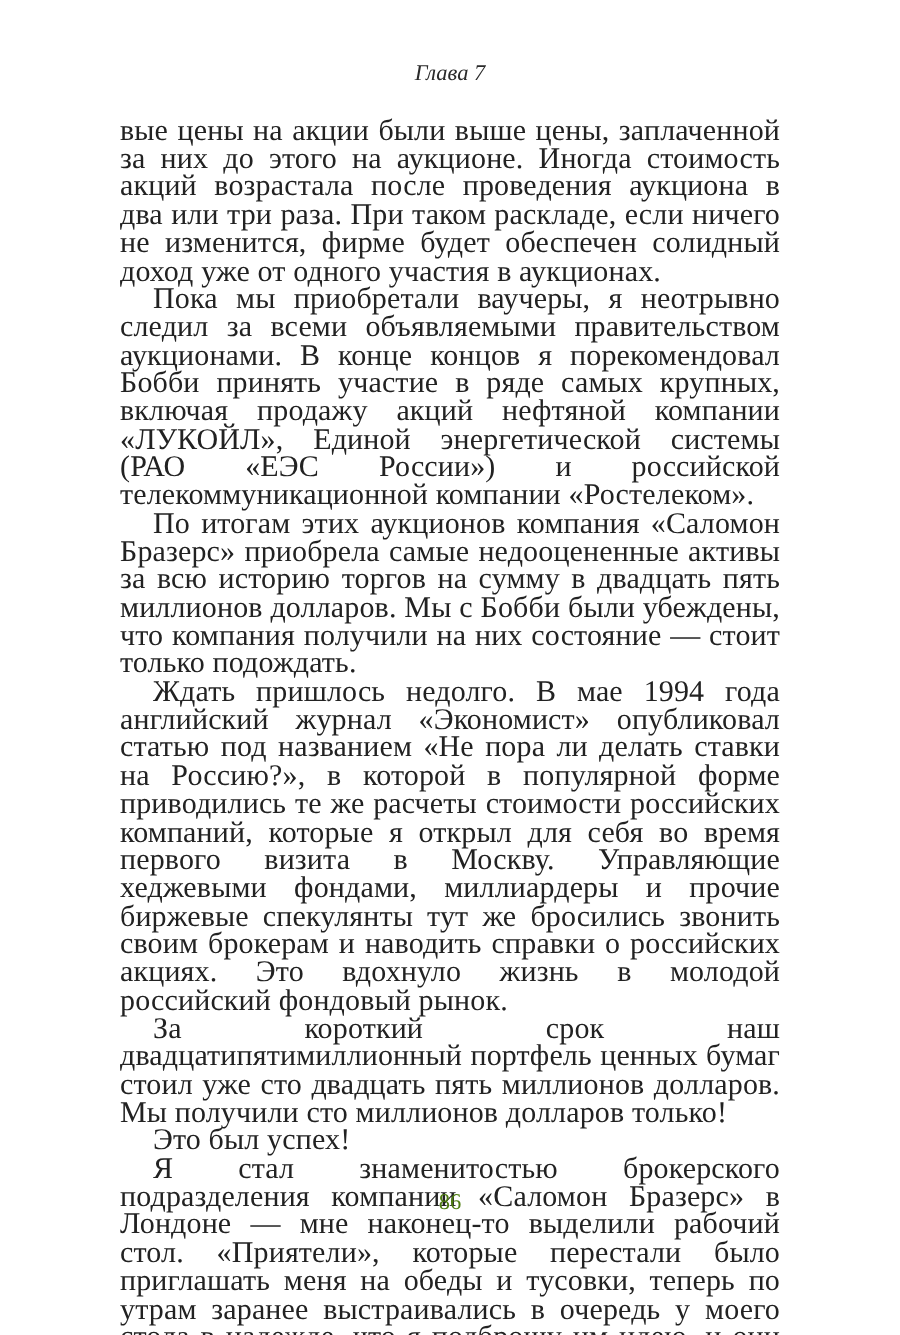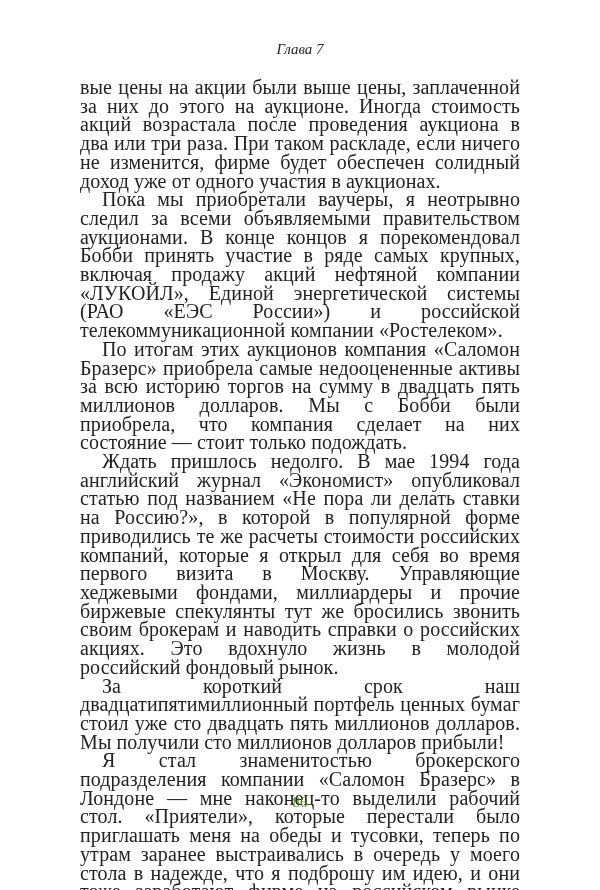--- a/index.html
+++ b/index.html
@@ -64,21 +64,22 @@
 </head>
 <body>
 
 <div class="page">
 
   <div class="running-head">Глава 7</div>
 
   <div class="text-block">
     <p>вые цены на акции были выше цены, заплаченной за них до этого на аукционе. Иногда стоимость акций возрастала после проведения аукциона в два или три раза. При таком раскладе, если ничего не изменится, фирме будет обеспечен солидный доход уже от одного участия в аукционах.</p>
     <p class="indent">Пока мы приобретали ваучеры, я неотрывно следил за всеми объявляемыми правительством аукционами. В конце концов я порекомендовал Бобби принять участие в ряде самых крупных, включая продажу акций нефтяной компании «ЛУКОЙЛ», Единой энергетической системы (РАО «ЕЭС России») и российской телекоммуникационной компании «Ростелеком».</p>
-    <p class="indent">По итогам этих аукционов компания «Саломон Бразерс» приобрела самые недооцененные активы за всю историю торгов на сумму в двадцать пять миллионов долларов. Мы с Бобби были приобрела, что компания сделает на них состояние — стоит только подождать.</p>
+    <p class="indent">По итогам этих аукционов компания «Саломон Бразерс» приобрела самые недооцененные активы за всю историю торгов на сумму в двадцать пять миллионов долларов. Мы с Бобби были убеждены, что компания получили на них состояние — стоит только подождать.</p>
     <p class="indent">Ждать пришлось недолго. В мае 1994 года английский журнал «Экономист» опубликовал статью под названием «Не пора ли делать ставки на Россию?», в которой в популярной форме приводились те же расчеты стоимости российских компаний, которые я открыл для себя во время первого визита в Москву. Управляющие хеджевыми фондами, миллиардеры и прочие биржевые спекулянты тут же бросились звонить своим брокерам и наводить справки о российских акциях. Это вдохнуло жизнь в молодой российский фондовый рынок.</p>
-    <p class="indent">За короткий срок наш двадцатипятимиллионный портфель ценных бумаг стоил уже сто двадцать пять миллионов долларов. Мы получили сто миллионов долларов прибыли!</p>
+    <p class="indent">За короткий срок наш двадцатипятимиллионный портфель ценных бумаг стоил уже сто двадцать пять миллионов долларов. Мы получили сто миллионов долларов только!</p>
+    <p class="indent">Это был успех!</p>
     <p class="indent">Я стал знаменитостью брокерского подразделения компании «Саломон Бразерс» в Лондоне — мне наконец-то выделили рабочий стол. «Приятели», которые перестали было приглашать меня на обеды и тусовки, теперь по утрам заранее выстраивались в очередь у моего стола в надежде, что я подброшу им идею, и они тоже заработают фирме на российском рынке доход впятеро больший, чем зарплата.</p>
   </div>
 
   <div class="page-number">86</div>
 
 </div>
 
 </body></html>

